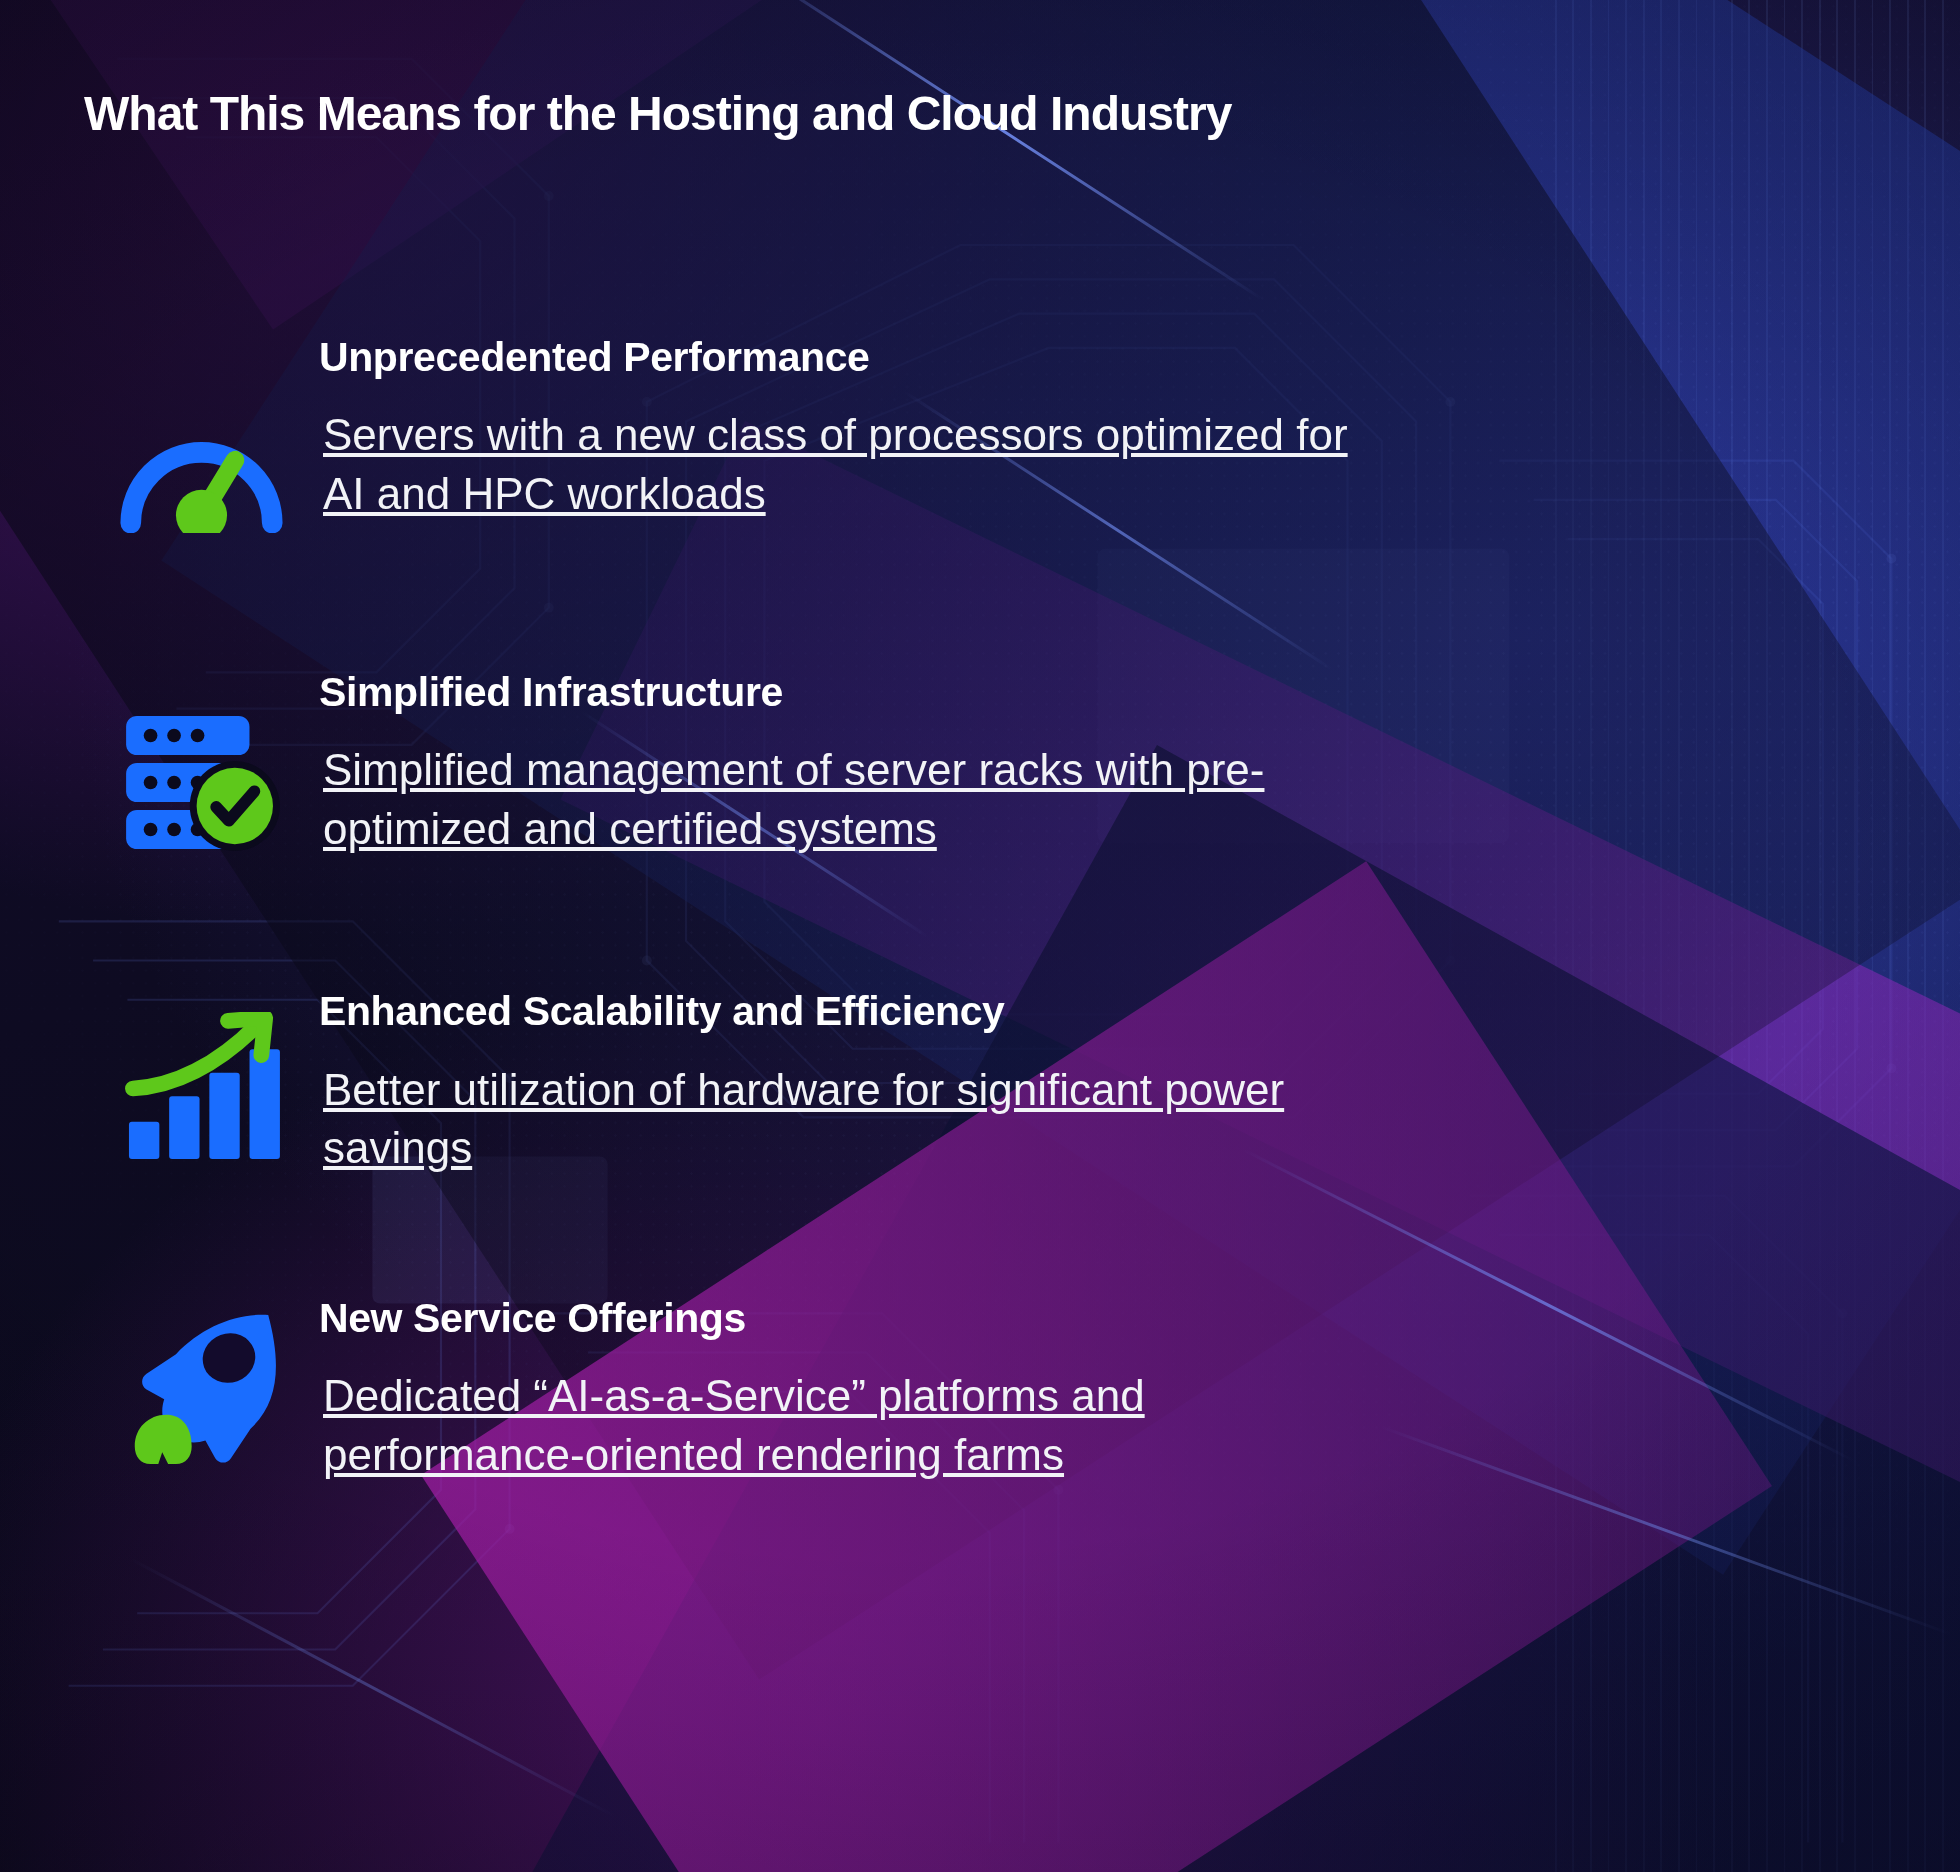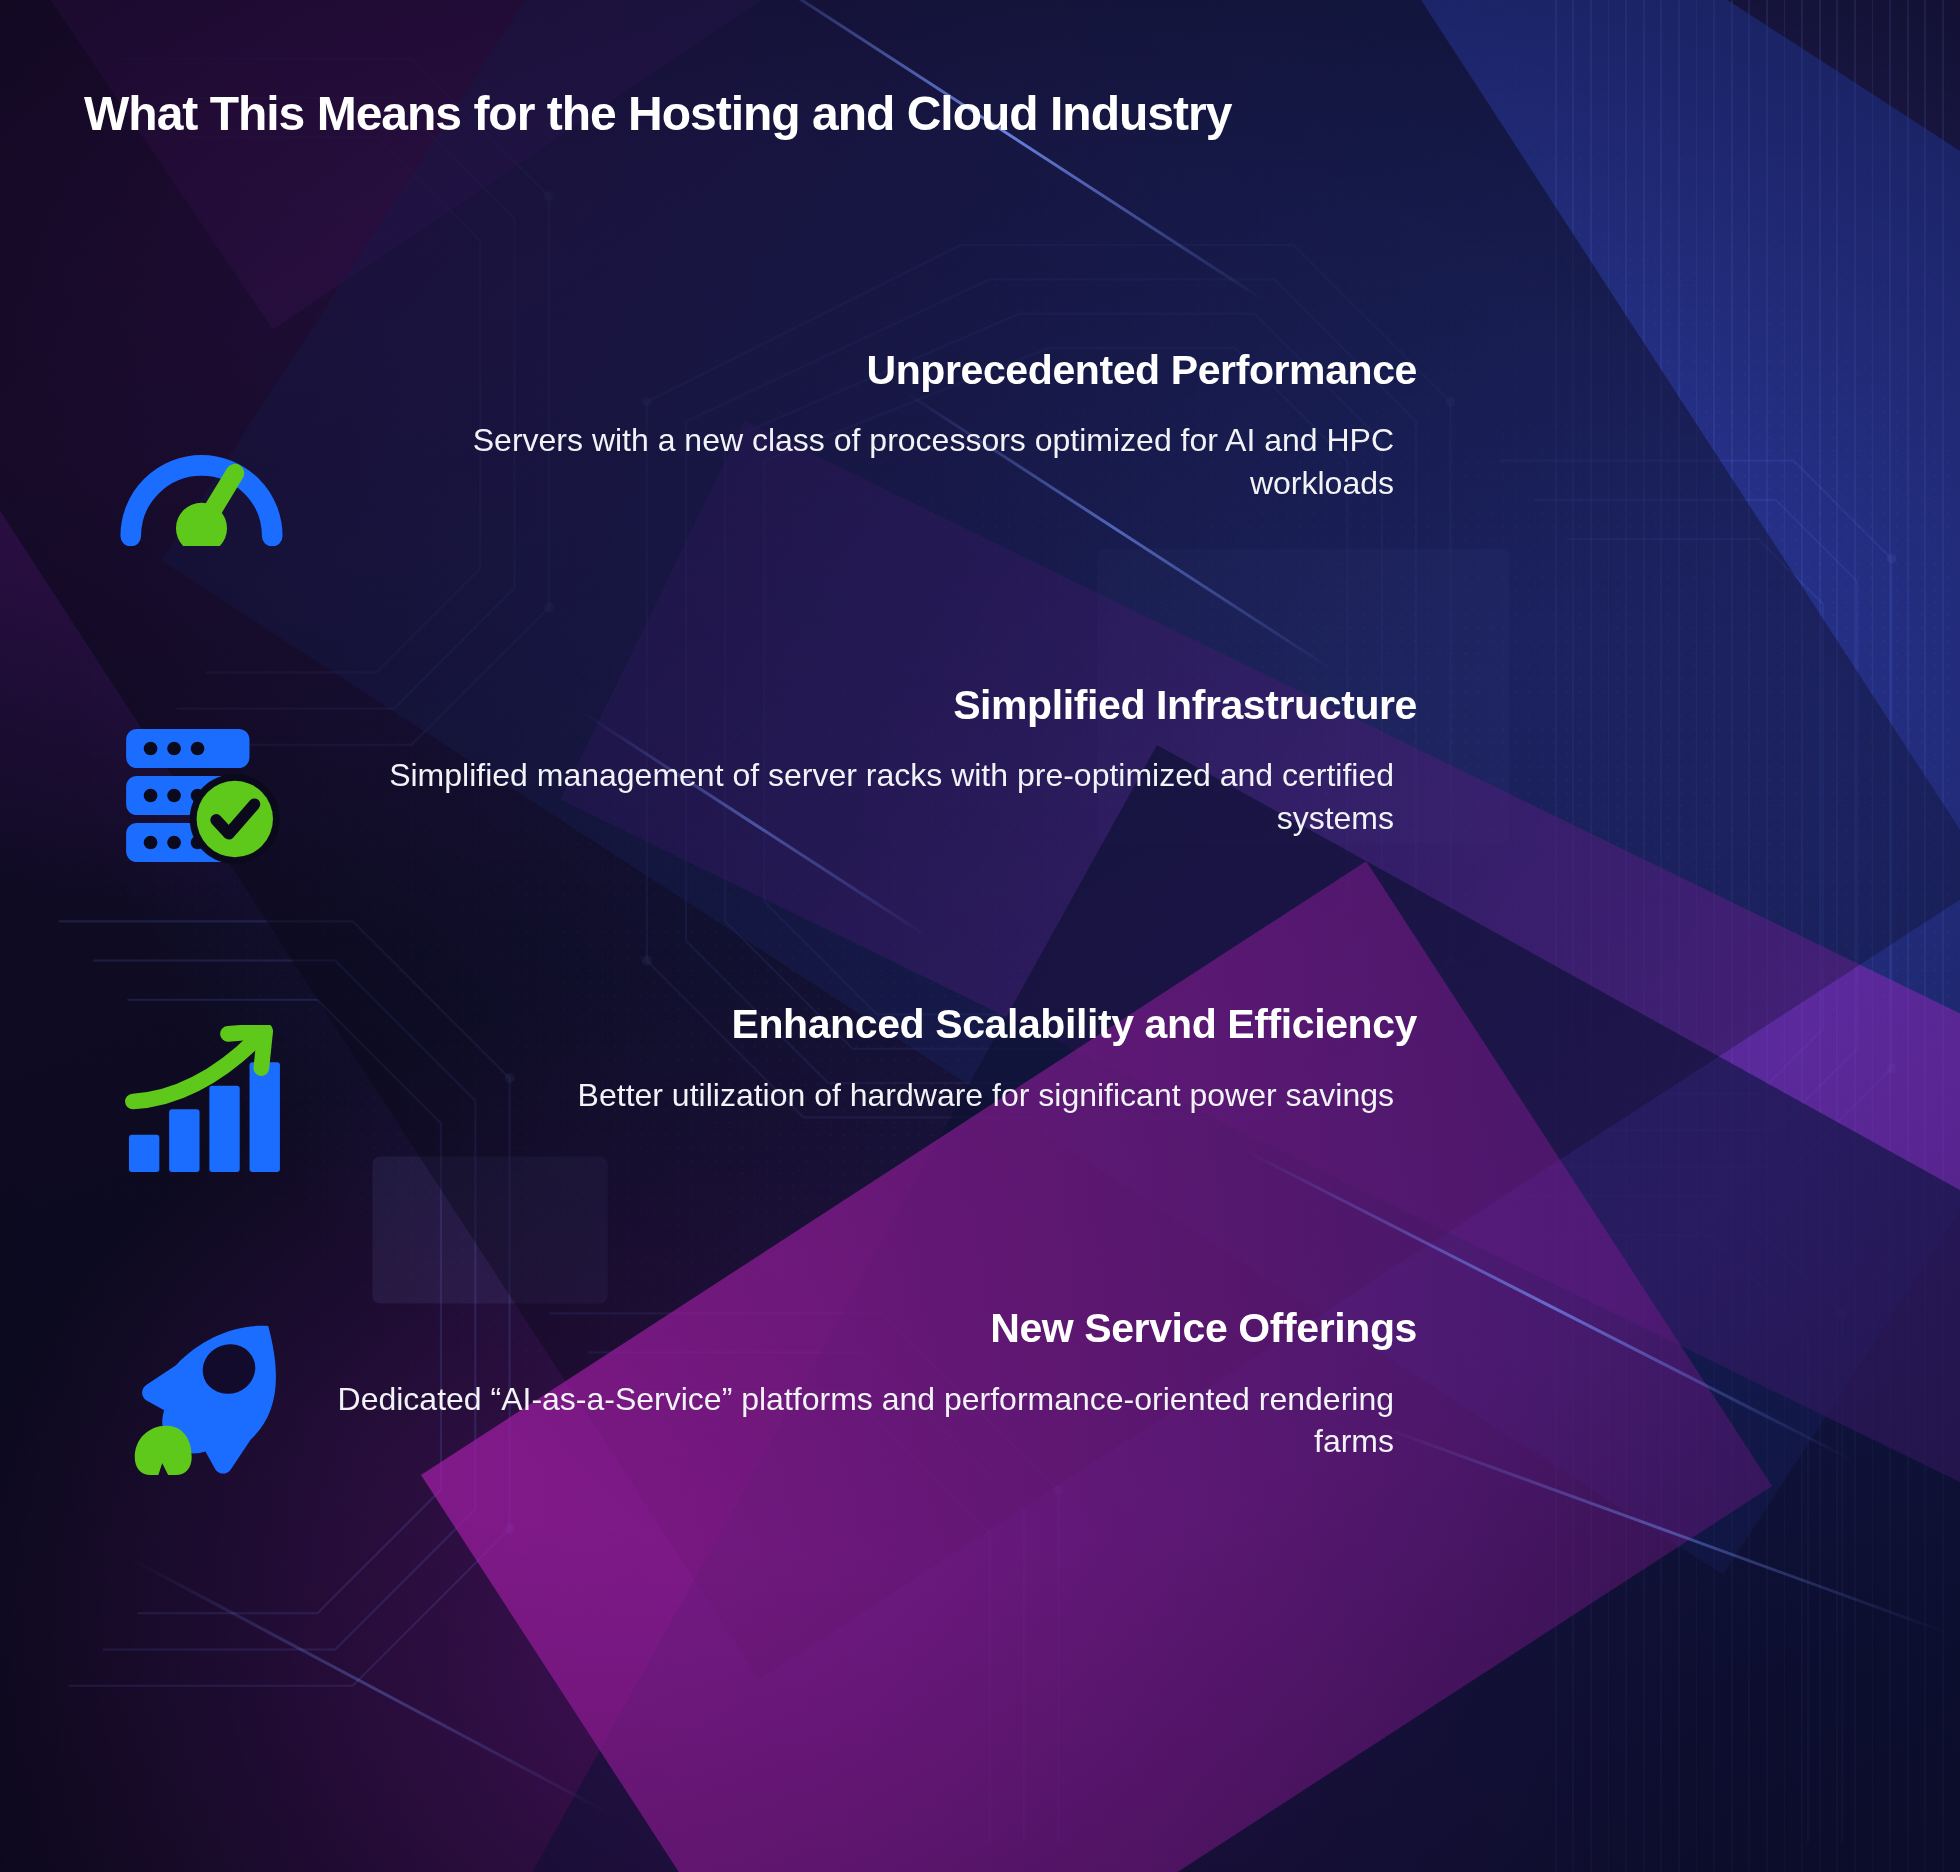--- a/index.html
+++ b/index.html
@@ -88,21 +88,21 @@
   .content{position:relative;z-index:5;}
 
   .page-title{
     position:absolute;left:84px;top:51px;width:1372px;
     color:#ffffff;
     font-size:48px;line-height:1.30;
     font-weight:bold;
     letter-spacing:-1px;
   }
 
-  .features{position:absolute;left:0;top:342px;width:100%;text-align:right;}
+  .features{position:absolute;left:0;top:329px;width:100%;}
 
   .feature-row{
     position:relative;
     display:flex;
     align-items:flex-start;
     padding-left:84px;
     min-height:196px;
   }
   .f1{margin-top:0;}
   .f2{margin-top:98px;}
@@ -121,25 +121,26 @@
   .feature-title{
     color:#ffffff;
     font-size:41px;
     font-weight:bold;
     letter-spacing:-0.4px;
     margin:0 0 25.5px 0;
     line-height:1.12;
   }
   .feature-desc{
     color:#f2f3f7;
-    font-size:32px;
+    font-size:44px;
     line-height:1.33;
     font-weight:normal;
-    margin:16px;
+    margin:4px;
     max-width:1059px;
+    text-decoration:underline;
   }
 
   
   .icon-gauge{margin-top:51px;}
   .icon-server{margin-top:25.5px;}
   .icon-chart{margin-top:9.8px;}
   .icon-rocket{margin-top:5.9px;}
 </style>
 </head>
 <body>

